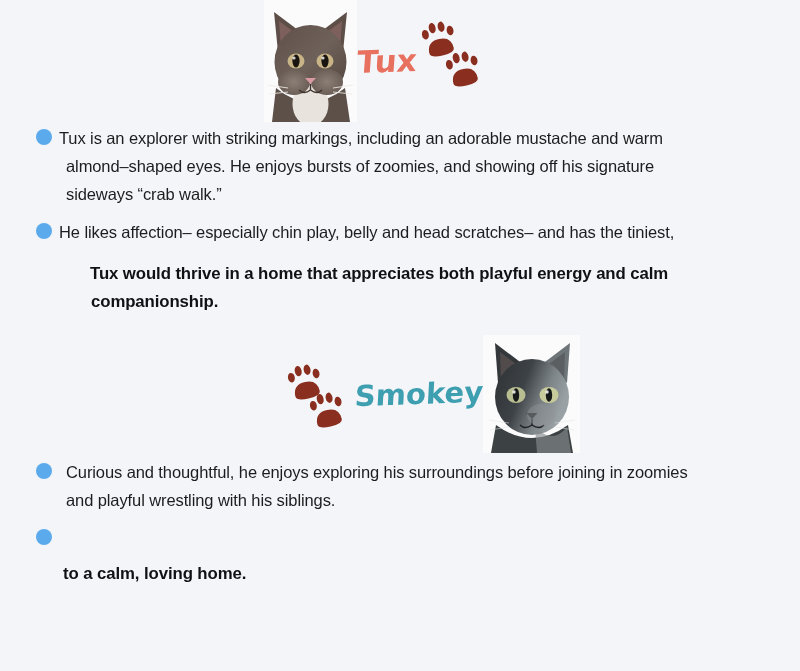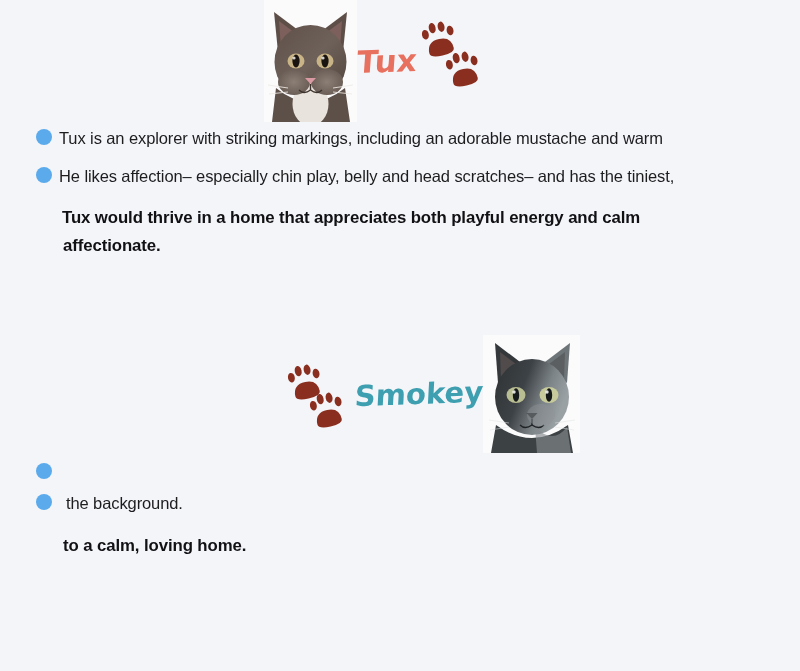--- a/index.html
+++ b/index.html
@@ -133,21 +133,21 @@
     font-weight: bold;
     color: #111114;
     padding-left: 46px;
     max-width: 700px;
     letter-spacing: -0.1px;
   }
   .summary .ind {
     display: block;
     padding-left: 1px;
   }
-  #tux-summary { margin-top: 14px; }
+  #tux-summary { margin-top: 14px; margin-left: 28px; }
   #smokey-summary { margin-top: 15px; }
 </style>
 </head>
 <body>
 
 <div class="page">
 
   <div class="pet-header" id="tux-header">
 
     <div class="pet-photo" id="tux-photo">
@@ -216,33 +216,35 @@
       </svg>
     </div>
   </div>
 
   <div class="section" id="tux-body">
 
     <div class="bullet-row">
       <div class="bullet-dot"></div>
       <div class="bullet-text">
         <span>Tux is an explorer with striking markings, including an adorable mustache and warm</span>
+        <span class="ind">almond–shaped eyes. He enjoys bursts of zoomies,  and showing off his signature</span>
+        <span class="ind">sideways “crab walk.”</span>
       </div>
     </div>
 
     <div class="bullet-row">
       <div class="bullet-dot"></div>
       <div class="bullet-text">
         <span>He likes affection– especially chin play, belly and head scratches– and has the tiniest,</span>
       </div>
     </div>
 
     <div class="summary" id="tux-summary">
       <span>Tux would thrive in a home that appreciates both playful energy and calm</span>
-      <span class="ind">affectionate.</span>
+      <span class="ind">companionship.</span>
     </div>
   </div>
 
   <div class="pet-header" id="smokey-header">
 
     <div class="paws">
       <svg width="72" height="80" viewBox="0 0 72 80">
         <g fill="#8a2f20" transform="translate(4,14) rotate(-12 18 18)">
           <ellipse cx="6" cy="9" rx="3.4" ry="4.8"></ellipse>
           <ellipse cx="14" cy="4" rx="3.4" ry="5.2"></ellipse>
@@ -301,27 +303,28 @@
         <path d="M26 88 L6 85 M26 92 L7 95 M72 88 L92 85 M72 92 L91 95" stroke="#dfe3e4" stroke-width="0.9" fill="none" opacity="0.6"></path>
       </svg>
     </div>
   </div>
 
   <div class="section" id="smokey-body">
 
     <div class="bullet-row">
       <div class="bullet-dot"></div>
       <div class="bullet-text">
+        <span class="ind">Curious and thoughtful, he enjoys exploring his surroundings before joining in zoomies</span>
+        <span class="ind">and playful wrestling with his siblings.</span>
       </div>
     </div>
 
     <div class="bullet-row">
       <div class="bullet-dot"></div>
       <div class="bullet-text">
-        <span class="ind">the background.</span>
       </div>
     </div>
 
     <div class="summary" id="smokey-summary">
       <span class="ind">to a calm, loving home.</span>
     </div>
   </div>
 
 </div>
 

